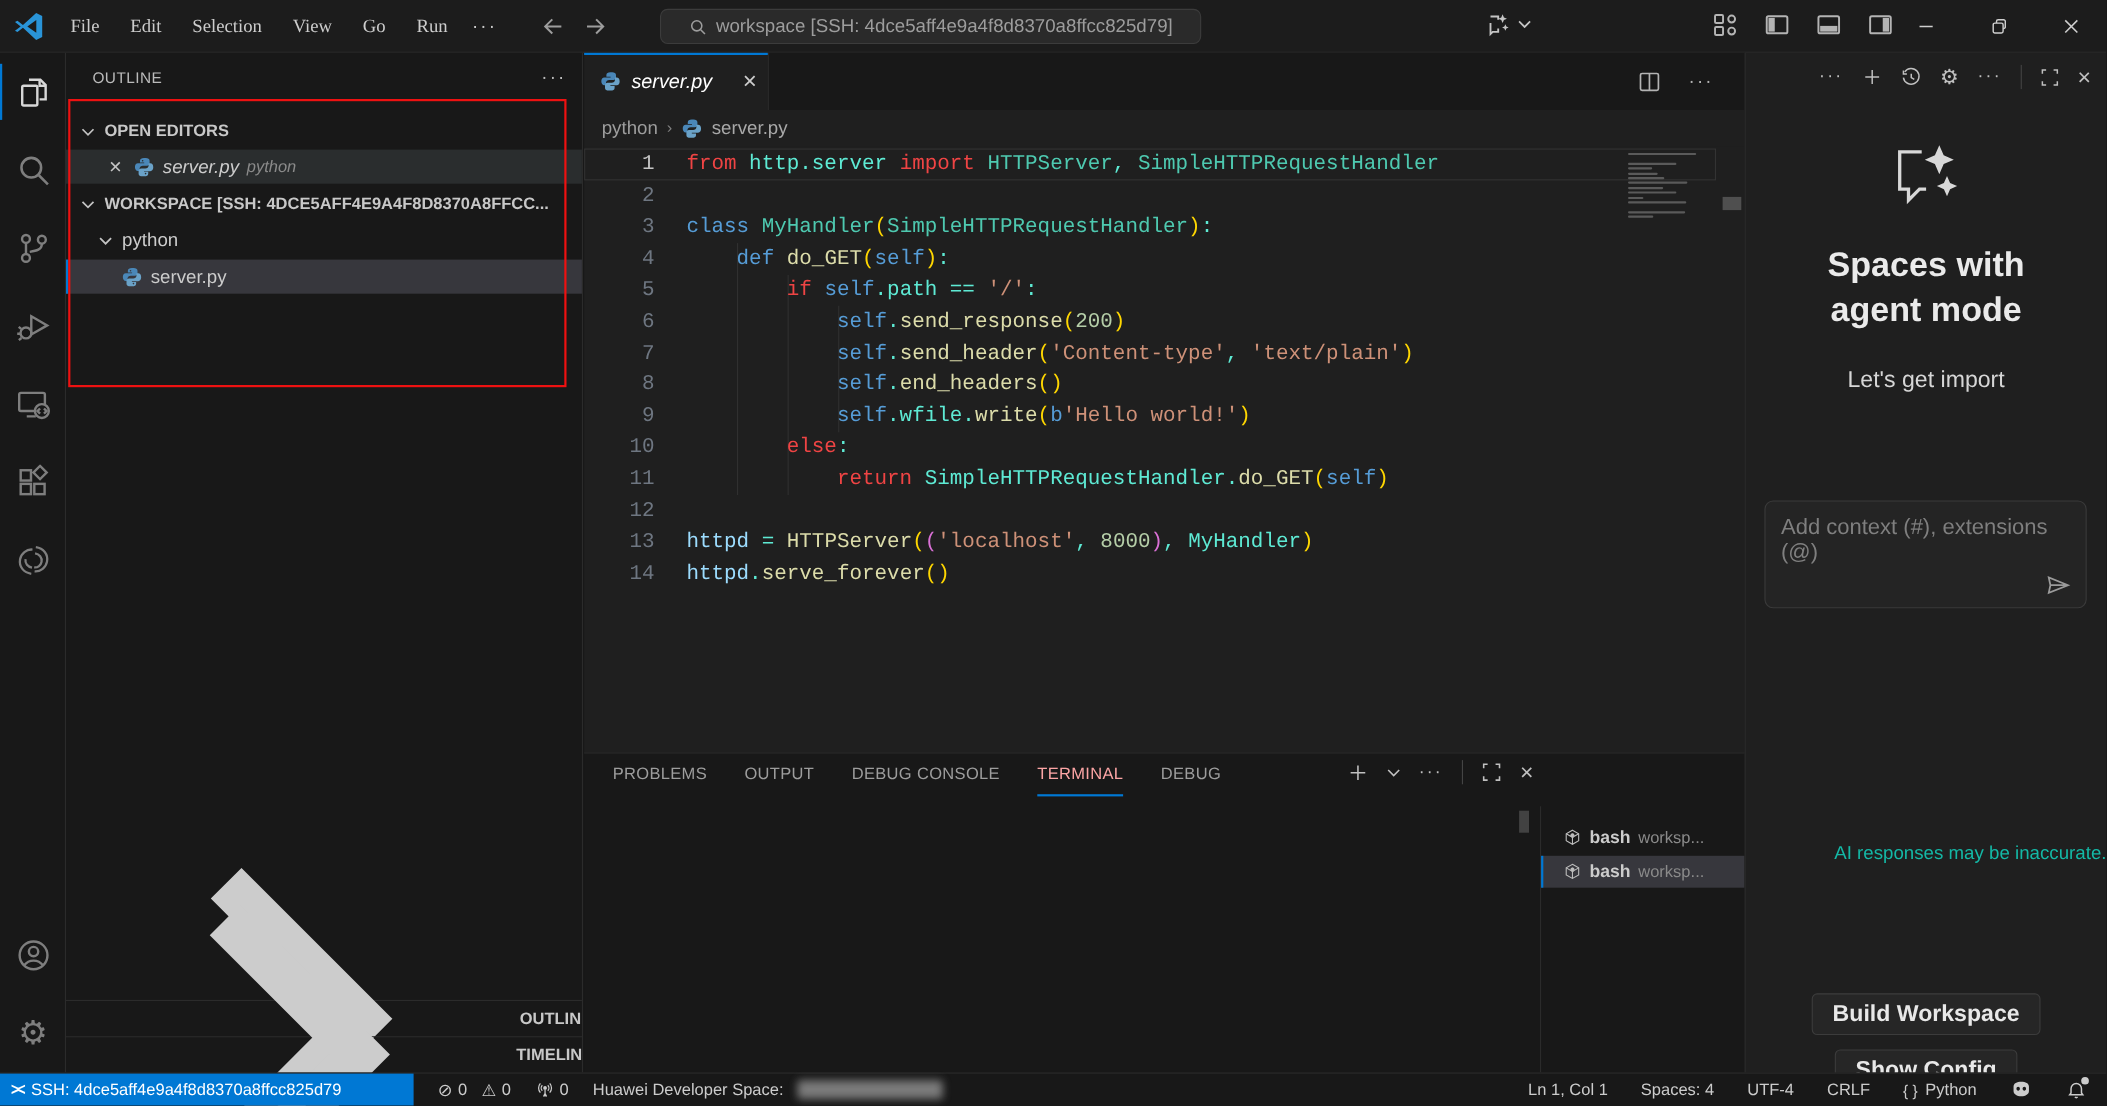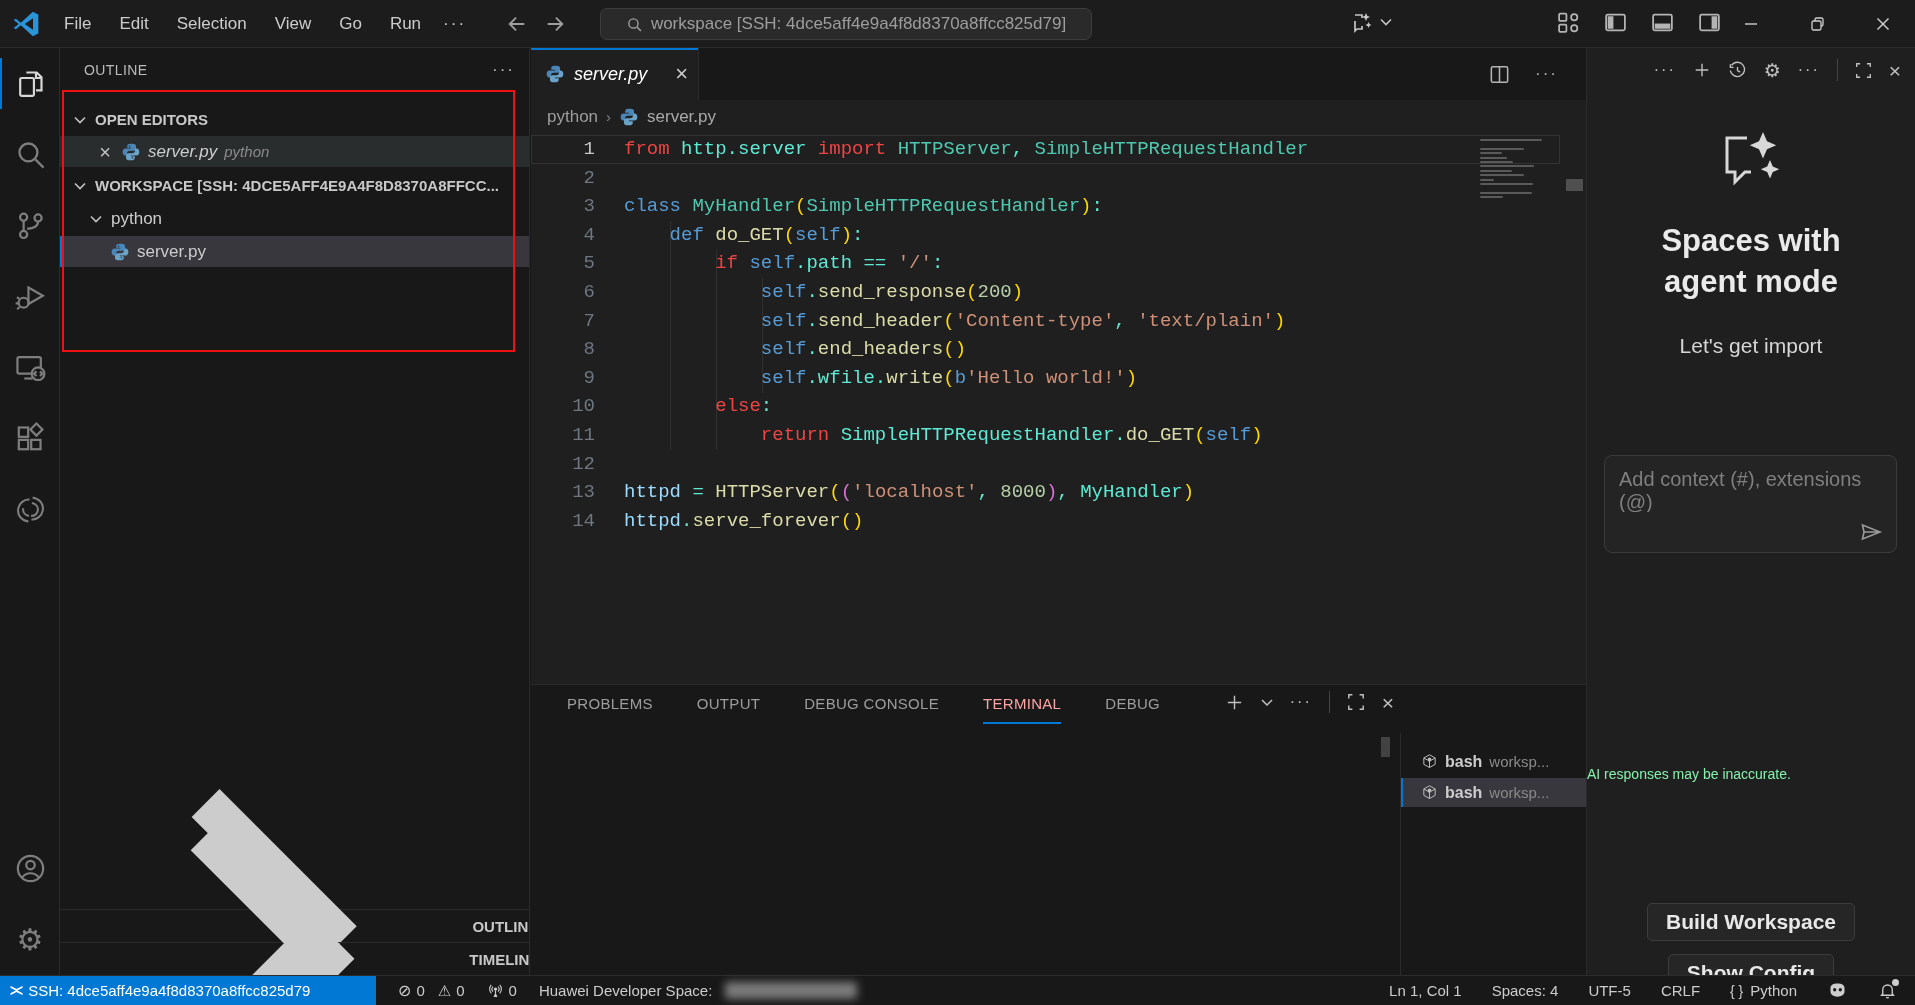--- a/index.html
+++ b/index.html
@@ -4,21 +4,21 @@
 <style>
   * { margin:0; padding:0; box-sizing:border-box; }
   html,body { width:1915px; height:1005px; background:#181818; overflow:hidden;
     font-family:"Liberation Sans", sans-serif; color:#cccccc; }
   .root { position:relative; width:1915px; height:1005px; background:#181818; }
 
   
   .titlebar { position:absolute; top:0; left:0; right:0; height:48px; background:#1c1c1c;
     display:flex; align-items:center; border-bottom:1px solid #2b2b2b; }
   .vscode-logo { width:28px; height:28px; margin:0 12px 0 12px; }
-  .menu-bar { display:flex; align-items:flex-start; gap:4px; }
+  .menu-bar { display:flex; align-items:flex-start; gap:4px;font-family:Liberation Serif, serif; }
   .menu-item { padding:5px 12px; font-size:17px; color:#cccccc; border-radius:6px; cursor:default; }
   .menu-overflow { padding:5px 10px; font-size:17px; color:#cccccc; letter-spacing:2px; }
   .nav-arrows { display:flex; align-items:center; gap:16px; margin-left:30px; color:#9d9d9d; }
   .nav-arrows svg { width:22px; height:22px; }
   .cmd-center { position:absolute; left:600px; top:8px; width:492px; height:32px; background:#2a2a2a;
     border:1px solid #3c3c3c; border-radius:7px; display:flex; align-items:center; justify-content:center;
     color:#9d9d9d; font-size:17px; gap:8px; }
   .copilot-tb { position:absolute; left:1350px; top:10px; display:flex; align-items:center; gap:6px; color:#c5c5c5; }
   .layout-icons { position:absolute; left:1556px; top:10px; display:flex; gap:22px; color:#b4b4b4; }
   .layout-icons svg { width:25px; height:25px; }
@@ -79,21 +79,21 @@
   .tok-k{color:#ef4444}.tok-b{color:#569CD6}.tok-t{color:#4EC9B0}.tok-f{color:#DCDCAA}.tok-v{color:#9CDCFE}
   .tok-s{color:#CE9178}.tok-n{color:#B5CEA8}.tok-p{color:#5eead4}.tok-y{color:#FFD700}.tok-m{color:#DA70D6}
   .indent-guide { position:absolute; width:1px; background:#303030; }
   .minimap { position:absolute; top:0; right:26px; width:84px; height:130px; }
   .mm-line { position:absolute; left:4px; height:2px; background:#8a8a8a; opacity:.55; border-radius:1px; }
   .editor-scrollbar { position:absolute; top:0; right:0; width:26px; bottom:0; }
   .editor-scroll-thumb { position:absolute; top:46px; right:3px; width:17px; height:12px; background:#4f4f4f; }
 
   
   .panel { position:absolute; left:0; right:0; bottom:0; height:291px; background:#181818; border-top:1px solid #2b2b2b; }
-  .panel-tabs { position:absolute; top:0; left:0; height:39px; display:flex; align-items:center; gap:44px; padding-left:36px; }
+  .panel-tabs { position:absolute; top:0; left:0; height:39px; display:flex; align-items:center; gap:34px; padding-left:26px; }
   .panel-tab { font-size:15px; color:#9d9d9d; letter-spacing:.3px; height:39px; display:flex; align-items:center;
     border-bottom:2px solid transparent; }
   .panel-tab.active { color:#fca5a5; border-bottom-color:#0078d4; }
   .panel-actions { position:absolute; top:6px; right:192px; display:flex; align-items:center; gap:17px; color:#c0c0c0; }
   .panel-divider-v { width:1px; height:22px; background:#444444; }
   .term-content { position:absolute; top:52px; left:0; right:206px; bottom:0;
     font-family:"Liberation Mono", monospace; font-size:18px; color:#cccccc; }
   .term-line { display:flex; align-items:center; padding-left:6px; }
   .term-deco { width:14px; height:14px; border:2px solid #5a5a5a; border-radius:50%; margin-right:9px; flex:none; }
   .term-cursor { display:inline-block; width:11px; height:21px; border:1.5px solid #cccccc; margin-left:10px; vertical-align:middle; }
@@ -116,21 +116,21 @@
   .chat-input { position:absolute; left:17px; right:18px; top:407px; height:98px; background:#242424;
     border:1px solid #3a3a3a; border-radius:8px; padding:12px 14px; }
   .chat-input textarea { width:100%; height:44px; background:transparent; border:none; outline:none; resize:none;
     font-family:"Liberation Sans", sans-serif; font-size:20px; color:#cccccc; }
   .chat-input textarea::placeholder { color:#7f7f7f; }
   .send-icon { position:absolute; right:12px; bottom:8px; width:24px; height:24px; color:#9a9a9a; }
   .chat-btn { display:block; margin:0 auto; background:#262626; border:1px solid #3c3c3c; border-radius:5px;
     color:#e8e8e8; font-family:"Liberation Sans", sans-serif; font-size:21px; font-weight:600; padding:6px 18px; }
   .chat-btn.first { margin-top:38px; }
   .chat-btn.second { margin-top:13px; }
-  .chat-disclaimer { position:absolute; left:0; right:0; top:718px; text-align:left; font-size:14px; color:#86efac; }
+  .chat-disclaimer { position:absolute; left:0; right:0; top:718px; text-align:right; font-size:17px; color:#14b8a6; }
 
   
   .statusbar { position:absolute; left:0; right:0; bottom:0; height:30px; background:#181818;
     border-top:1px solid #2b2b2b; display:flex; align-items:center; font-size:15px; color:#cccccc; }
   .sb-remote { height:30px; background:#0078d4; color:#ffffff; display:flex; align-items:center;
     padding:0 12px 0 10px; gap:7px; width:376px; }
   .remote-glyph { font-size:13px; font-weight:bold; letter-spacing:-2px; transform:scaleY(1.2); }
   .status-item { display:flex; align-items:center; gap:5px; margin-left:22px; }
   .status-right { margin-left:auto; display:flex; align-items:center; gap:30px; padding-right:18px; }
   .redaction { width:132px; height:17px; background:#8d8d8d; filter:blur(4px); border-radius:2px; margin-left:8px; opacity:.85; }
@@ -506,21 +506,21 @@
         </svg>
       <span>0</span>
     </div>
     <div class="status-item">
       <span>Huawei Developer Space:</span>
       <span class="redaction"></span>
     </div>
     <div class="status-right">
       <span>Ln 1, Col 1</span>
       <span>Spaces: 4</span>
-      <span>UTF-5</span>
+      <span>UTF-4</span>
       <span>CRLF</span>
       <span style="display:flex; align-items:center; gap:7px;">
         <span style="font-size:14px;">{ }</span>
         <span>Python</span>
       </span>
       <svg width="21" height="21" viewBox="0 0 24 24" fill="currentColor">
           <path d="M12 4c4.5 0 8 1.6 8 5v4.5c0 3.3-3.5 5.5-8 5.5s-8-2.2-8-5.5V9c0-3.4 3.5-5 8-5zm-3.2 5.2c-1 0-1.8.9-1.8 2s.8 2 1.8 2 1.8-.9 1.8-2-.8-2-1.8-2zm6.4 0c-1 0-1.8.9-1.8 2s.8 2 1.8 2 1.8-.9 1.8-2-.8-2-1.8-2z"></path>
         </svg>
       <span style="position:relative; display:inline-block;">
         <svg width="19" height="19" viewBox="0 0 24 24" fill="none" stroke="currentColor" stroke-width="1.7">

